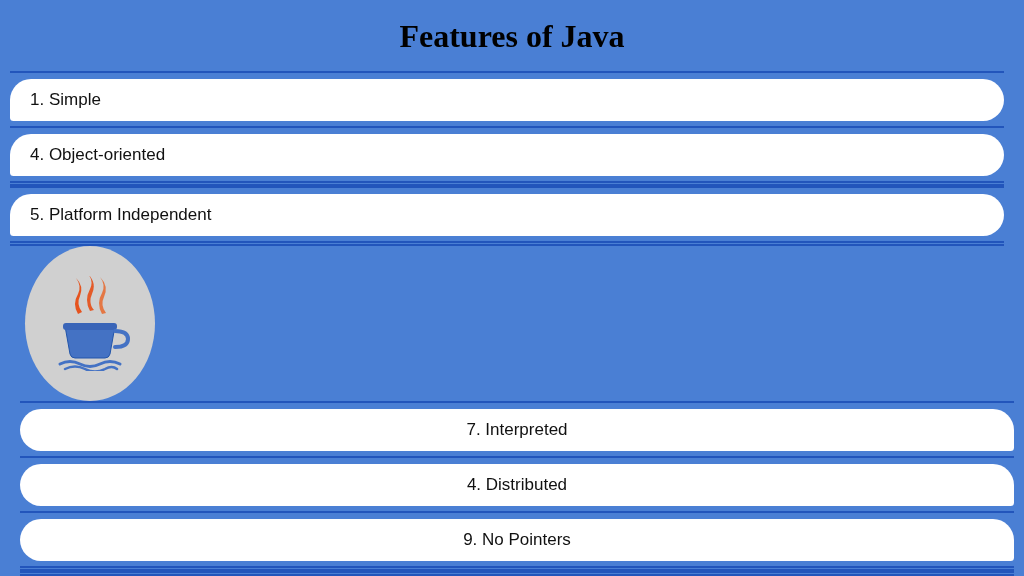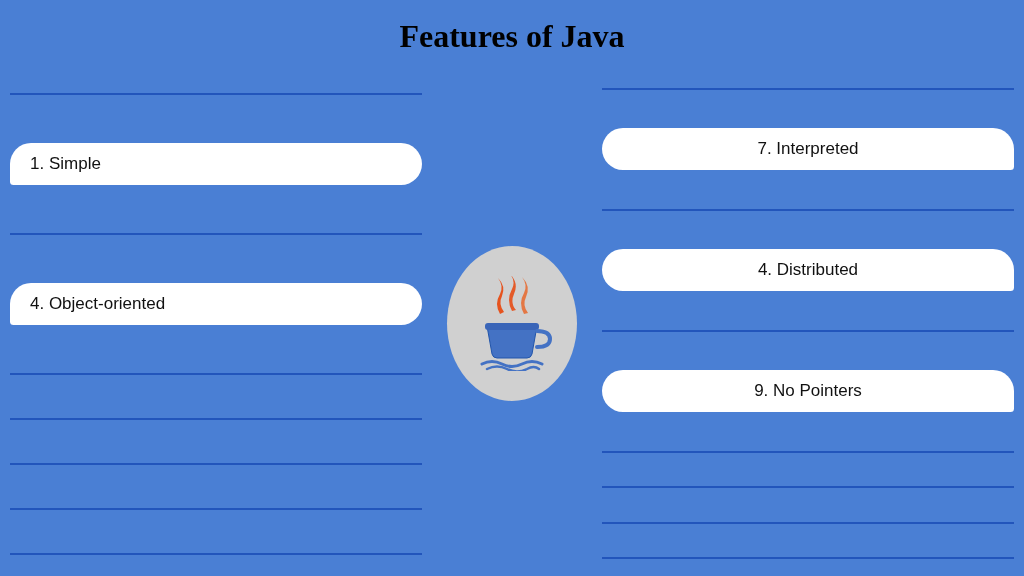--- a/index.html
+++ b/index.html
@@ -24,21 +24,21 @@
       font-size: 32px;
       font-weight: bold;
       color: #000;
       margin-top: 18px;
       margin-bottom: 16px;
       font-family: Georgia, serif;
     }
 
     .content-area {
       display: flex;
-      flex-direction: row;
+      flex-direction: column;
       width: 100%;
       flex: 1;
       align-items: stretch;
       padding: 0 10px;
       justify-content: space-between;
     }
 
     .left-column {
       display: flex;
       flex-direction: column;
@@ -123,20 +123,25 @@
       </div>
       <div class="divider"></div>
       <div class="pill-row">
         <div class="feature-pill">
           <span>4. Object-oriented</span>
         </div>
       </div>
       <div class="divider"></div>
       <div class="divider"></div>
       <div class="divider"></div>
+      <div class="pill-row">
+        <div class="feature-pill">
+          <span>5. Platform Independent</span>
+        </div>
+      </div>
       <div class="divider"></div>
       <div class="divider"></div>
     </div>
 
     <div class="center-logo">
       <div class="logo-oval">
 
         <svg width="80" height="95" viewBox="0 0 80 95">
 
           <path d="M28 38 Q22 28 28 18 Q32 10 26 2 Q34 10 30 20 Q26 28 32 36 Z" fill="#e8450a" opacity="0.9"></path>

